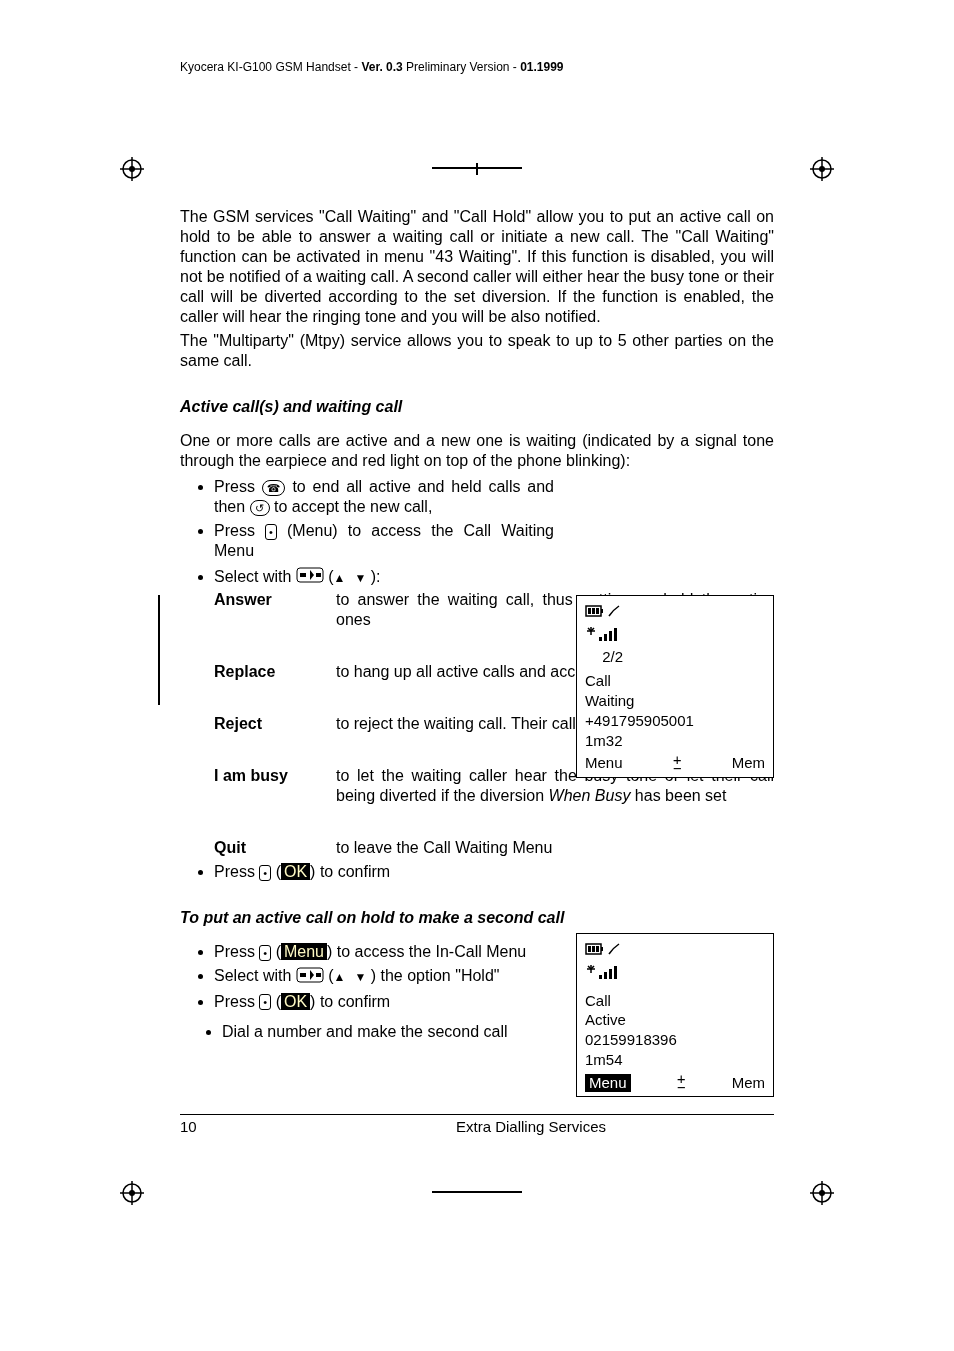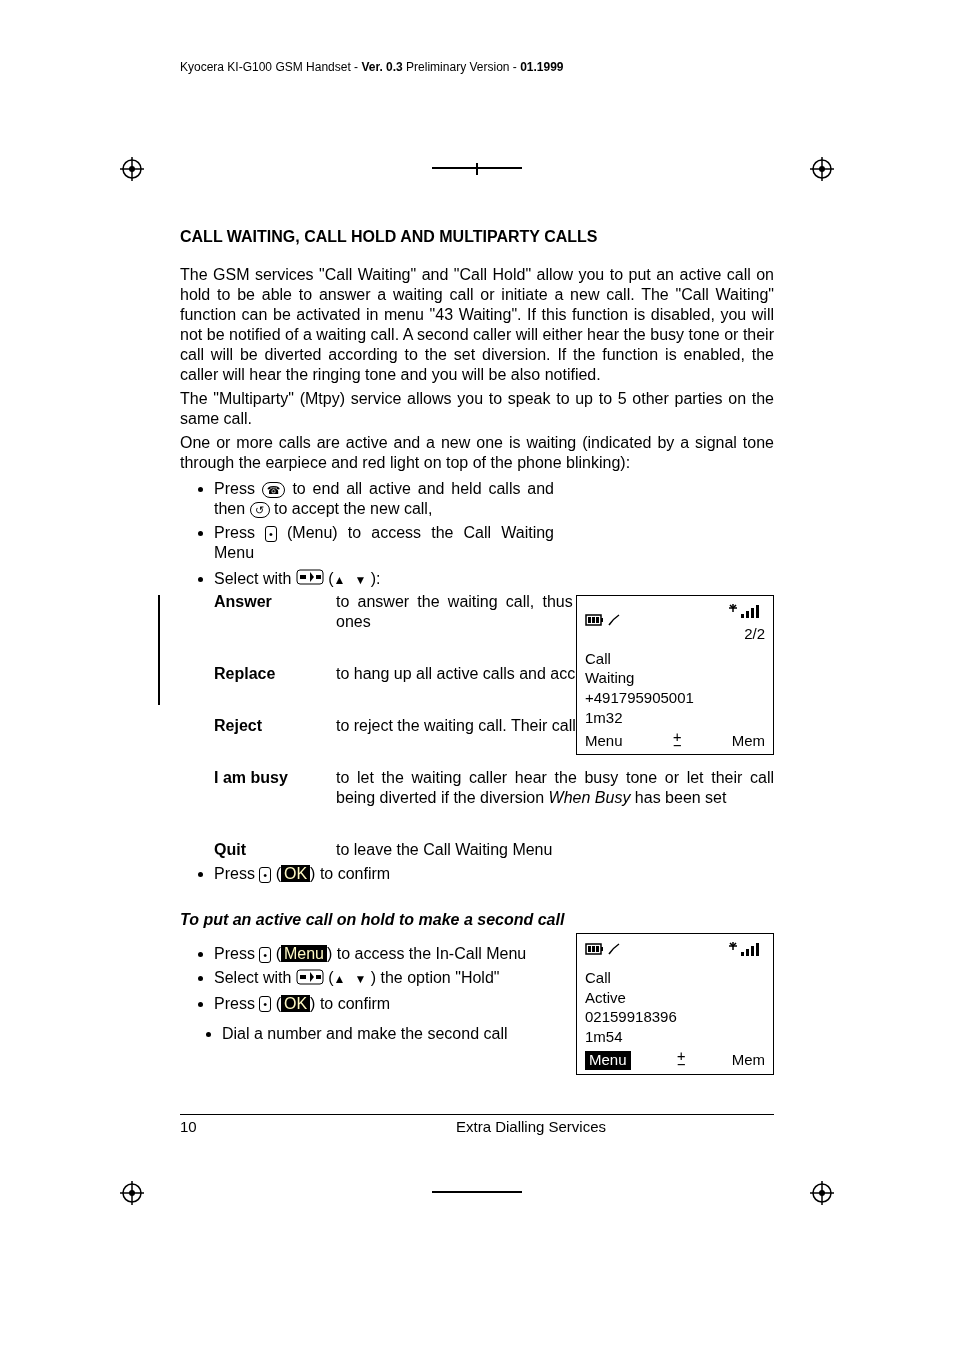--- a/index.html
+++ b/index.html
@@ -80,22 +80,23 @@
     position: absolute;
     border: 1.5px solid #000;
     padding: 6px 8px 4px 8px;
     width: 180px;
     background: #fff;
     font-size: 15px;
   }
   .phone-box .top-row {
     display: flex;
     justify-content: space-between;
-    align-items: center;
+    align-items: flex-start;
     margin-bottom: 6px;
+    flex-direction: column;
   }
   .phone-box .top-right { text-align: right; }
   .phone-box .line { margin: 1px 0; }
   .phone-box .bottom-row {
     display: flex;
     justify-content: space-between;
     align-items: center;
     margin-top: 4px;
   }
   .phone-box .invert {
@@ -207,25 +208,25 @@
     <span class="regmark right">
       <svg viewBox="0 0 24 24">
           <circle cx="12" cy="12" r="9" fill="none" stroke="#000" stroke-width="1.5"></circle>
           <circle cx="12" cy="12" r="3" fill="#000"></circle>
           <line x1="12" y1="0" x2="12" y2="24" stroke="#000" stroke-width="1.5"></line>
           <line x1="0" y1="12" x2="24" y2="12" stroke="#000" stroke-width="1.5"></line>
         </svg>
     </span>
   </div>
 
-  <div class="section-title">CALL WAITING, CALL HOLD AND MULTIPARTY CALLS</div>
 
   <p class="para">The GSM services "Call Waiting" and "Call Hold" allow you to put an active call on hold to be able to answer a waiting call or initiate a new call. The "Call Waiting" function can be activated in menu "43 Waiting". If this function is disabled, you will not be notified of a waiting call. A second caller will either hear the busy tone or their call will be diverted according to the set diversion. If the function is enabled, the caller will hear the ringing tone and you will be also notified.</p>
   <p class="para">The "Multiparty" (Mtpy) service allows you to speak to up to 5 other parties on the same call.</p>
 
+  <div class="subtitle">Active call(s) and waiting call</div>
 
   <p class="para">One or more calls are active and a new one is waiting (indicated by a signal tone through the earpiece and red light on top of the phone blinking):</p>
 
   <div class="side-rule r1"></div>
 
   <ul class="bullets" style="padding-right:220px;">
     <li>
       <span>Press </span>
       <span class="key-oval">☎</span>
       <span> to end all active and held calls and then </span>

